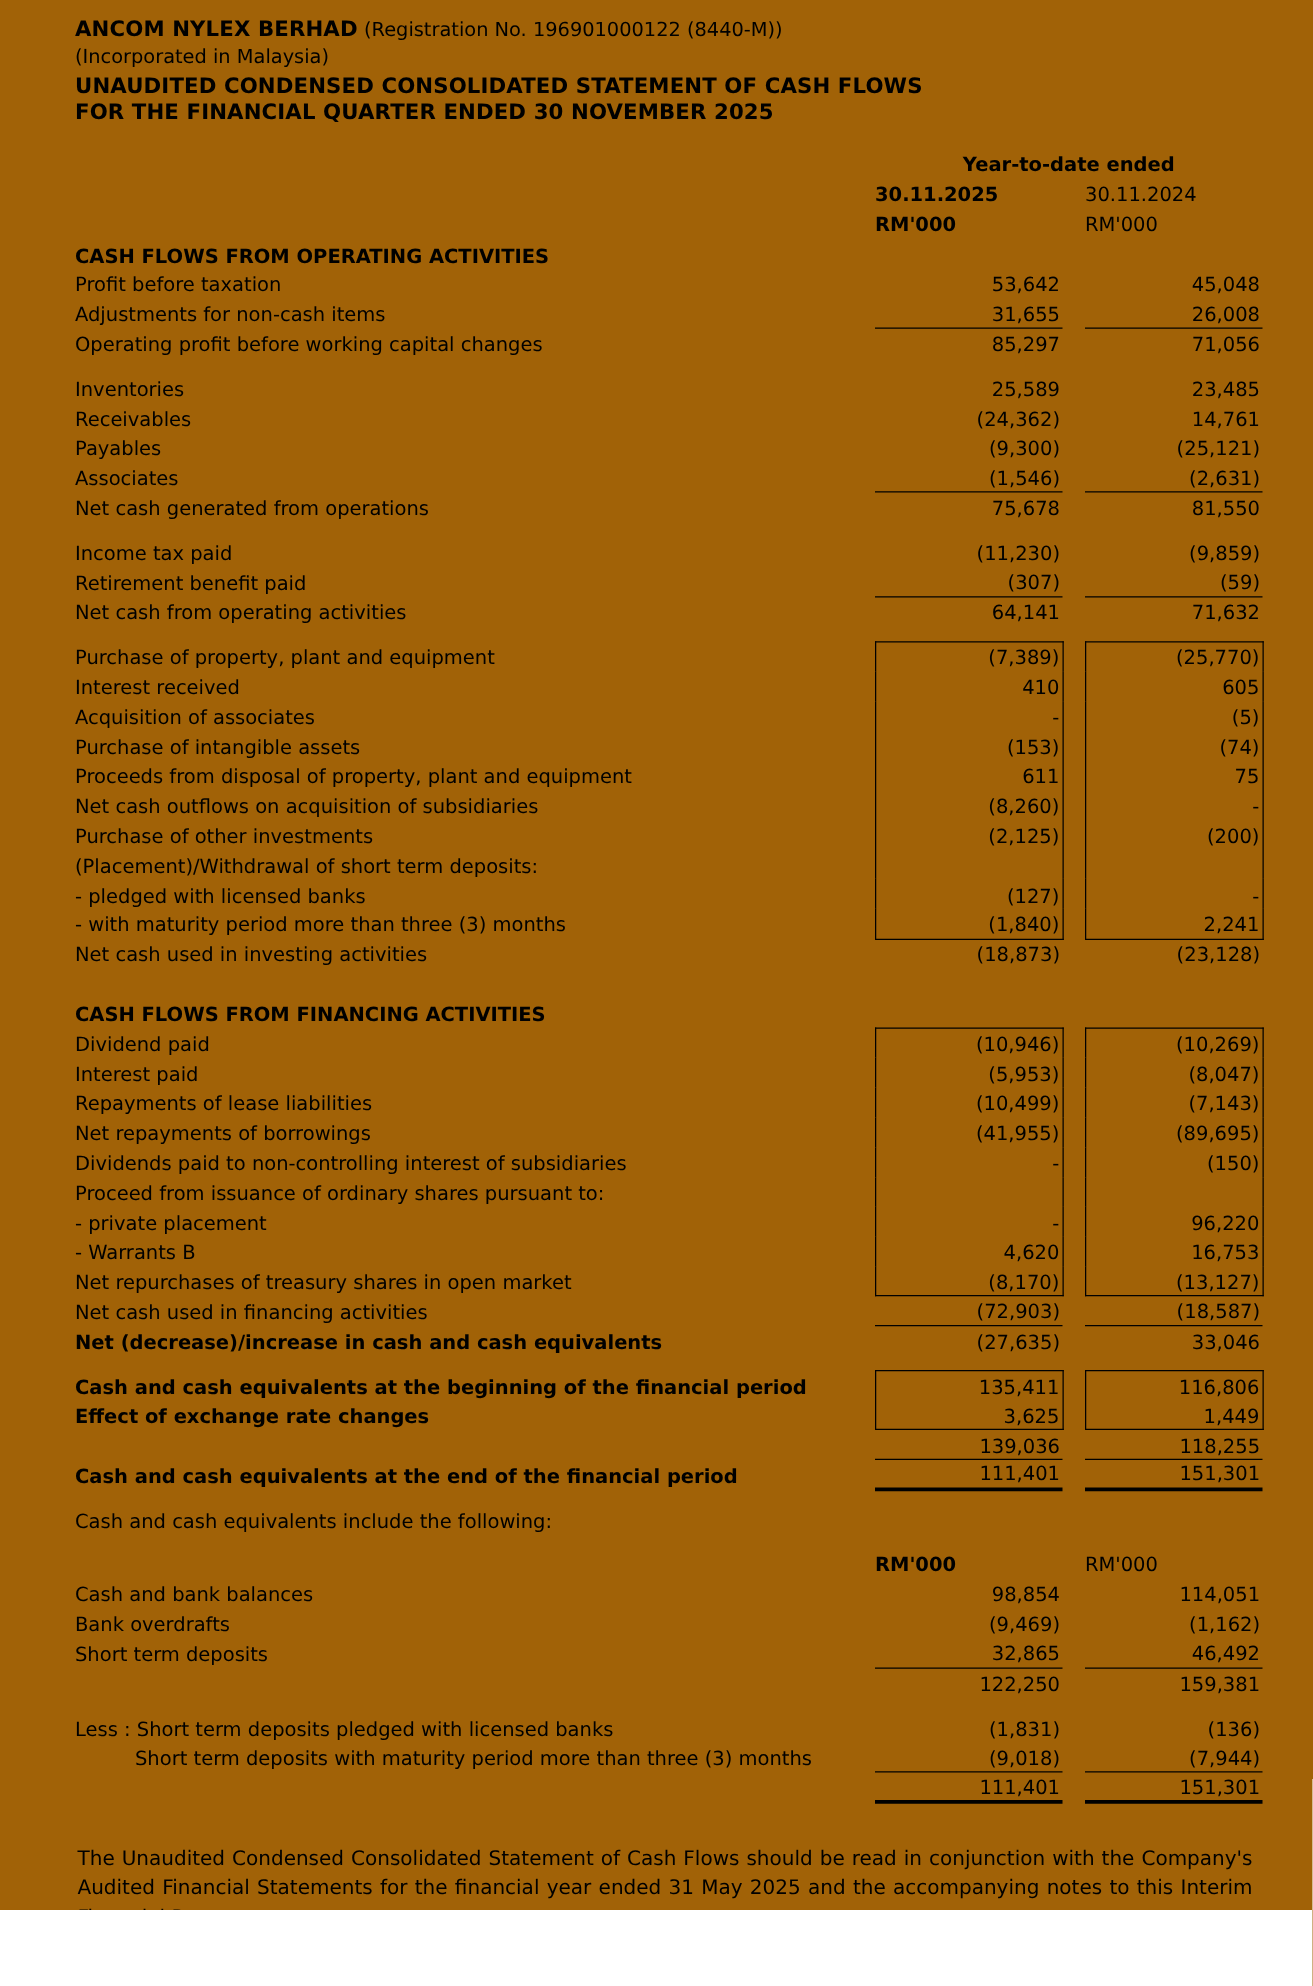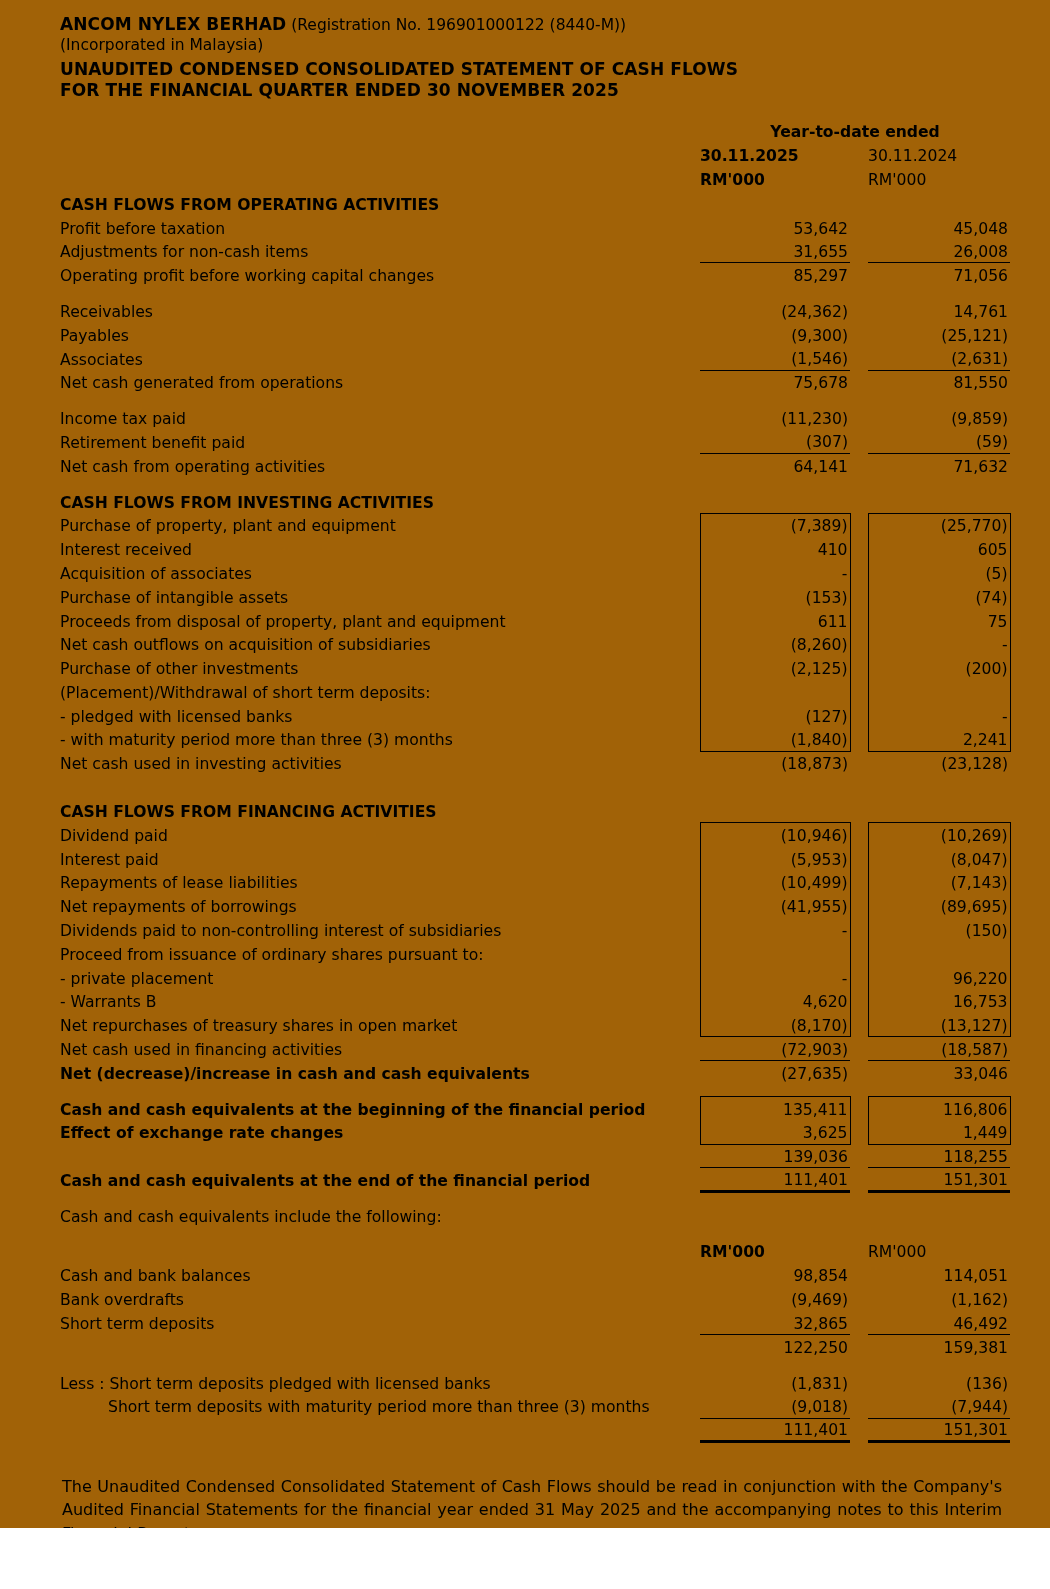--- a/index.html
+++ b/index.html
@@ -191,20 +191,27 @@
         <td class="num b">85,297</td>
         <td></td>
         <td class="num">71,056</td>
       </tr>
 
       <tr class="row-sp">
           <td colspan="5"></td>
         </tr>
 
       <tr class="row">
+        <td class="label">Inventories</td>
+        <td></td>
+        <td class="num b">25,589</td>
+        <td></td>
+        <td class="num">23,485</td>
+      </tr>
+      <tr class="row">
         <td class="label">Receivables</td>
         <td></td>
         <td class="num b">(24,362)</td>
         <td></td>
         <td class="num">14,761</td>
       </tr>
       <tr class="row">
         <td class="label">Payables</td>
         <td></td>
         <td class="num b">(9,300)</td>
@@ -249,27 +256,20 @@
         <td></td>
         <td class="num b">64,141</td>
         <td></td>
         <td class="num">71,632</td>
       </tr>
 
       <tr class="row-sp">
           <td colspan="5"></td>
         </tr>
 
-      <tr class="row">
-        <td class="label head">CASH FLOWS FROM INVESTING ACTIVITIES</td>
-        <td></td>
-        <td></td>
-        <td></td>
-        <td></td>
-      </tr>
 
       <tr class="row">
         <td class="label">Purchase of property, plant and equipment</td>
         <td></td>
         <td class="num b bx-t bx-l bx-r">(7,389)</td>
         <td></td>
         <td class="num bx-t bx-l bx-r">(25,770)</td>
       </tr>
       <tr class="row">
         <td class="label">Interest received</td>

